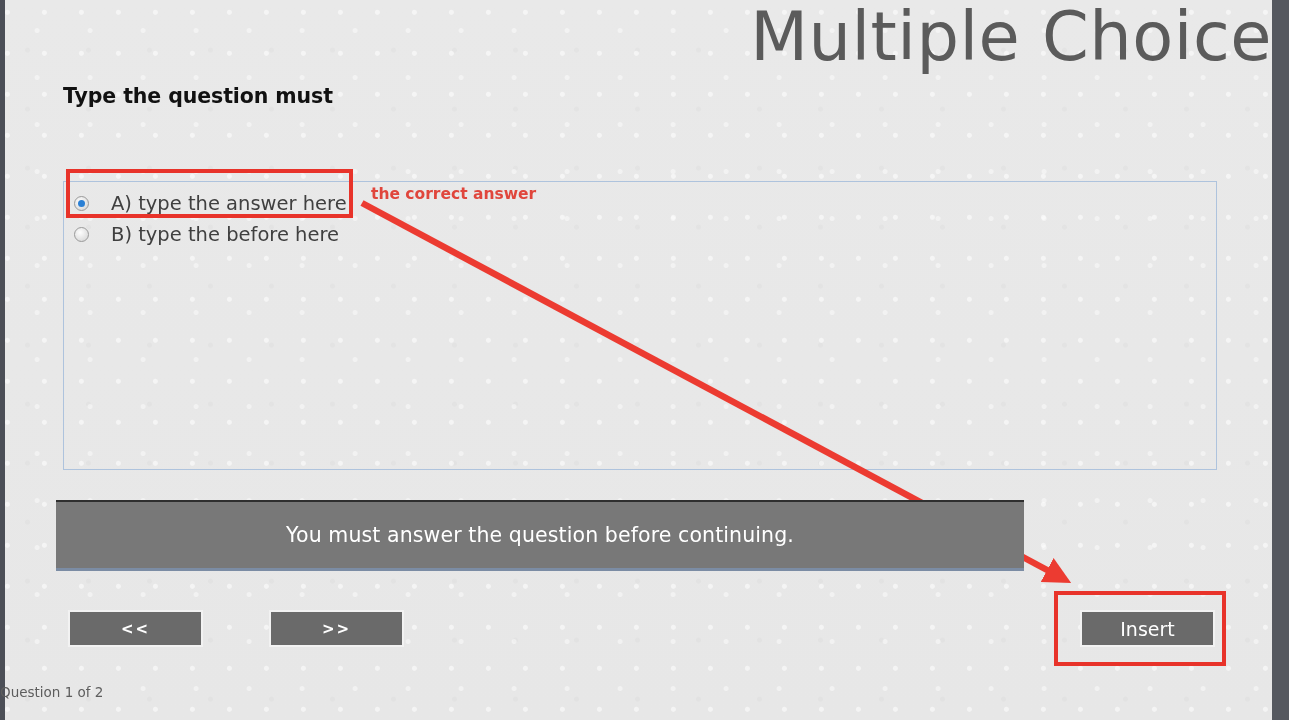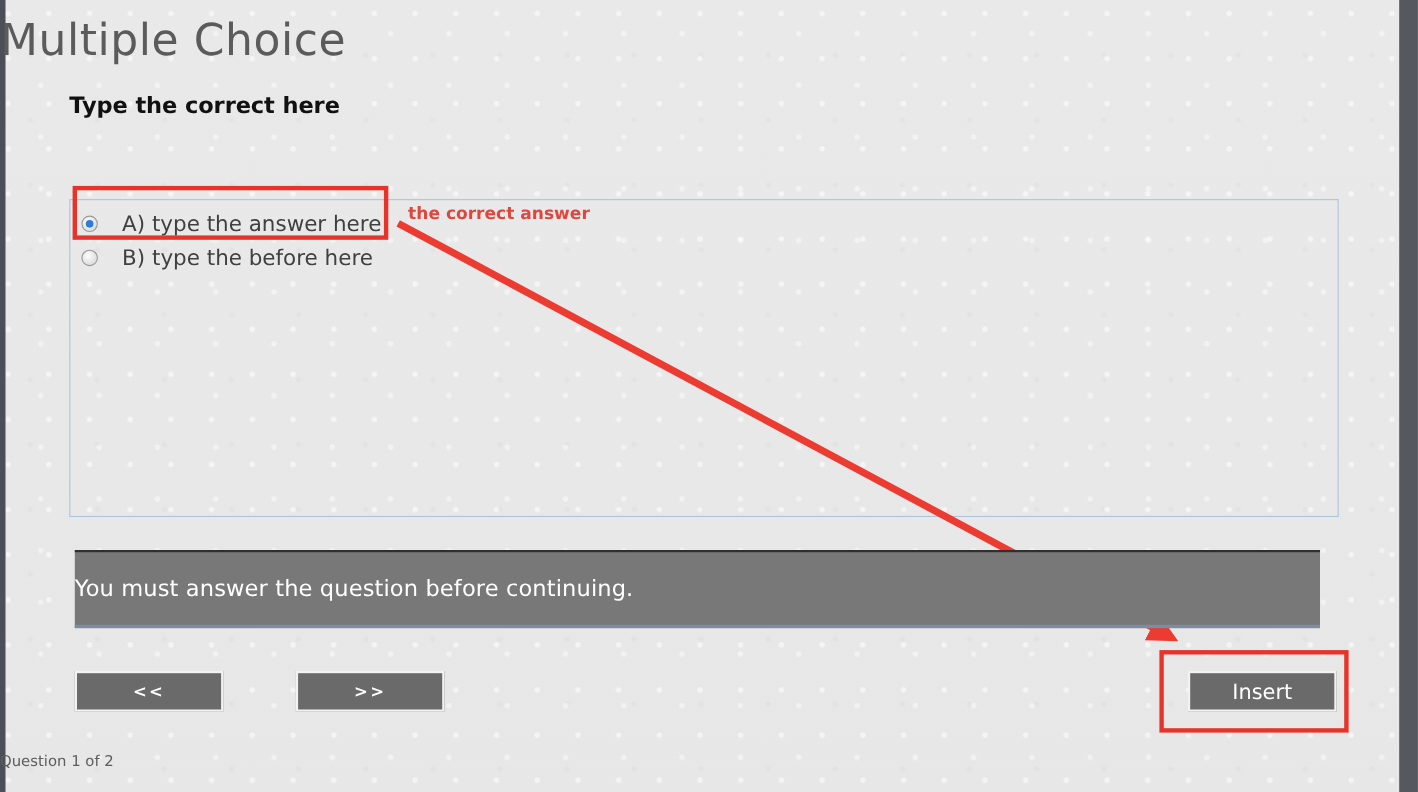--- a/index.html
+++ b/index.html
@@ -38,22 +38,22 @@
     right: 0; top: 0;
     width: 17px; height: 720px;
     background: #55585f;
   }
 
   
   .deck-title {
     position: absolute;
     left: 0; top: 2px;
     width: 1272px;
-    text-align: left;
-    font-size: 40px;
+    text-align: right;
+    font-size: 67px;
     line-height: 70px;
     color: #5b5b5b;
     font-weight: 400;
     letter-spacing: 0.5px;
   }
 
   
   .question-text {
     position: absolute;
     left: 63px;
@@ -141,30 +141,31 @@
     position: absolute;
     left: 0; top: 0;
     width: 1289px;
     height: 720px;
     pointer-events: none;
   }
 
   
   .message-bar {
     position: absolute;
-    left: 68px;
+    left: 56px;
     top: 500px;
-    width: 1132px;
+    width: 968px;
     height: 71px;
     background: #787878;
     border-top: 2px solid #2f2f2f;
     border-bottom: 3px solid #7b8ca4;
     box-sizing: border-box;
     display: flex;
     align-items: center;
+    justify-content: center;
   }
   .message-text {
     font-size: 20.5px;
     color: #ffffff;
     letter-spacing: 0.1px;
   }
   
   .ghost-text {
     position: absolute;
     left: 64px;
@@ -241,21 +242,21 @@
 </head>
 <body>
 
 <div id="stage">
 
   <div class="edge-left"></div>
   <div class="edge-right"></div>
 
   <div class="deck-title">Multiple Choice</div>
 
-  <div class="question-text">Type the correct here</div>
+  <div class="question-text">Type the question must</div>
 
   <div class="answer-panel">
     <div class="choice-list">
 
       <div class="choice-row">
         <span class="radio checked"></span>
         <span class="choice-label">A) type the answer here</span>
       </div>
 
       <div class="choice-row">

